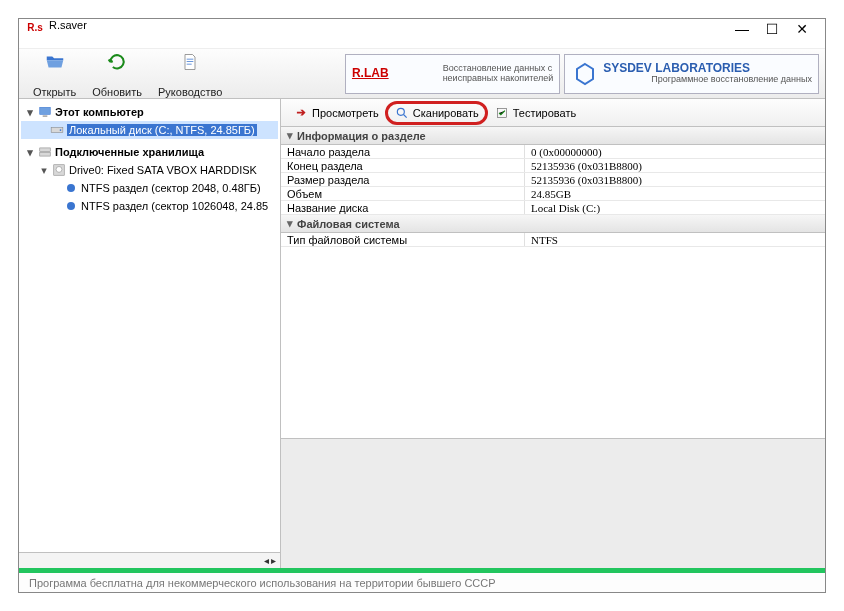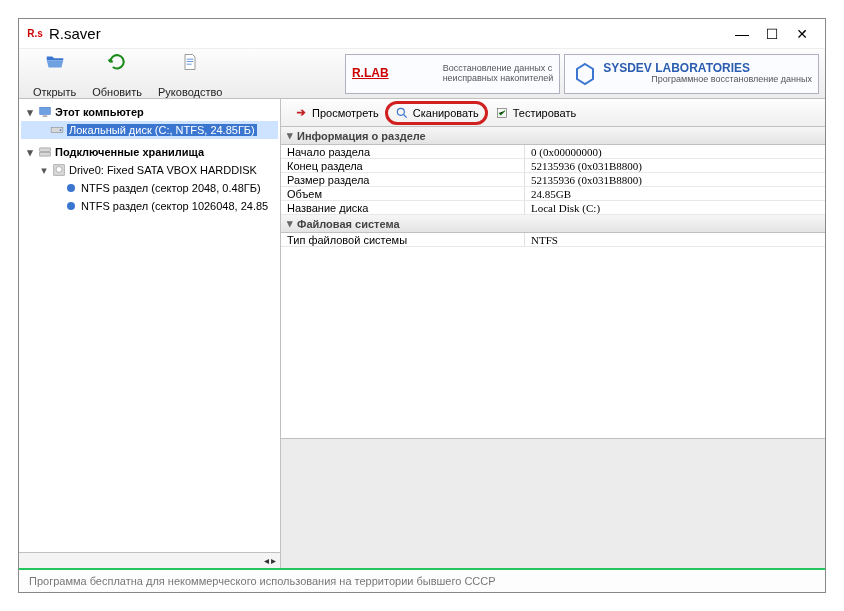--- a/index.html
+++ b/index.html
@@ -1,20 +1,20 @@
 <!DOCTYPE html>
 <html><head>
 <meta charset="utf-8">
 <style>
 * { box-sizing: border-box; margin: 0; padding: 0; font-family: Tahoma, Arial, sans-serif; font-size: 11px; }
 body { background: #fff; padding: 18px; }
 .window { width: 808px; height: 575px; border: 1px solid #888; background: #fff; display: flex; flex-direction: column; }
-.titlebar { height: 30px; display: flex; align-items: center; padding: 0 8px; border-bottom: 1px solid #eee; }
+.titlebar { height: 30px; display: flex; padding: 0 8px; border-bottom: 1px solid #eee; }
 .titlebar .ico { width: 16px; height: 16px; display: flex; align-items: center; justify-content: center; color: #c00; font-weight: bold; font-size: 10px; margin-right: 6px; }
-.titlebar .title { flex: 1; font-size: 15px; }
+.titlebar .title { flex: 1; font-size: 11px; }
 .titlebar .wbtn { width: 30px; height: 20px; display: flex; align-items: center; justify-content: center; font-size: 14px; cursor: default; }
 .toolbar { height: 50px; display: flex; align-items: center; padding: 2px 6px; border-bottom: 1px solid #c0c0c0; background: linear-gradient(#fdfdfd,#ececec); }
 .tbtn { display: flex; flex-direction: column; align-items: center; justify-content: center; padding: 2px 8px; cursor: default; }
 .tbtn .ic { width: 24px; height: 24px; display: flex; align-items: center; justify-content: center; }
 .tbtn .lbl { font-size: 11px; color: #222; margin-top: 12px; }
 .spacer { flex: 1; }
 .brand { border: 1px solid #b0b0c0; height: 40px; margin-left: 4px; padding: 2px 6px; display: flex; align-items: center; background: #fafcff; }
 .brand .bico { width: 28px; height: 28px; display: flex; align-items: center; justify-content: center; margin-right: 4px; }
 .brand .btxt { display: flex; flex-direction: column; line-height: 1.1; }
 .brand .bt1 { font-weight: bold; font-size: 12px; }
@@ -36,21 +36,21 @@
 .abtn .aic { width: 16px; height: 16px; display: flex; align-items: center; justify-content: center; margin-right: 3px; }
 .highlight { border: 3px solid #d02020; border-radius: 12px; padding: 1px 6px; }
 .grid { flex: 1; background: #fff; overflow: hidden; }
 .ghdr { background: linear-gradient(#f6f6f6,#e4e4e4); border-bottom: 1px solid #c0c0c0; padding: 2px 6px; font-weight: bold; color: #444; display: flex; align-items: center; }
 .ghdr .gar { width: 10px; color: #666; }
 .grow { display: flex; border-bottom: 1px solid #e8e8e8; height: 14px; }
 .gcell { padding: 1px 6px; }
 .gc1 { width: 244px; border-right: 1px solid #e0e0e0; }
 .gc2 { flex: 1; font-family: Liberation Serif, serif; }
 .bottom { height: 130px; border-top: 1px solid #c0c0c0; background: #ececec; }
-.status { height: 24px; border-top: 2px solid #22c55e; display: flex; align-items: center; padding: 0 10px; color: #777; background: #fdfdfd; }
+.status { height: 24px; border-top: 5px solid #22c55e; display: flex; align-items: center; padding: 0 10px; color: #777; background: #fdfdfd; }
 .blue { color: #2a5db0; }
 .redtxt { color: #c00; text-decoration: underline; }
 </style>
 </head>
 <body>
 
 <div class="window">
 
   <div class="titlebar">
     <div class="ico">R.s</div>

